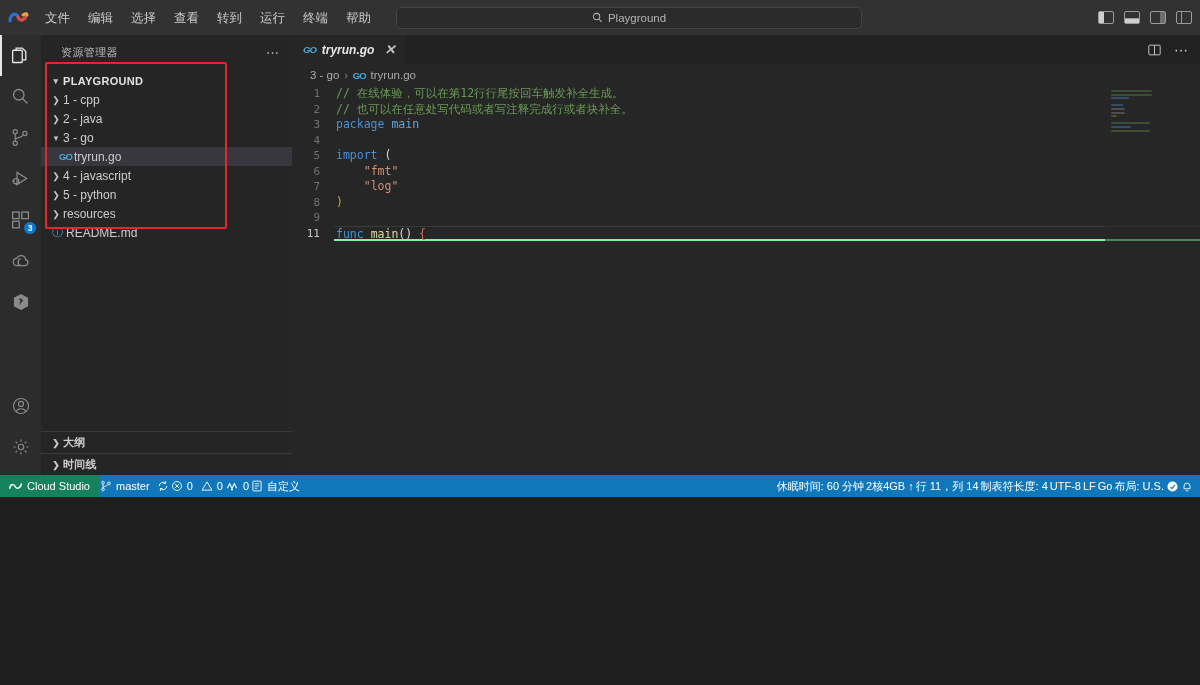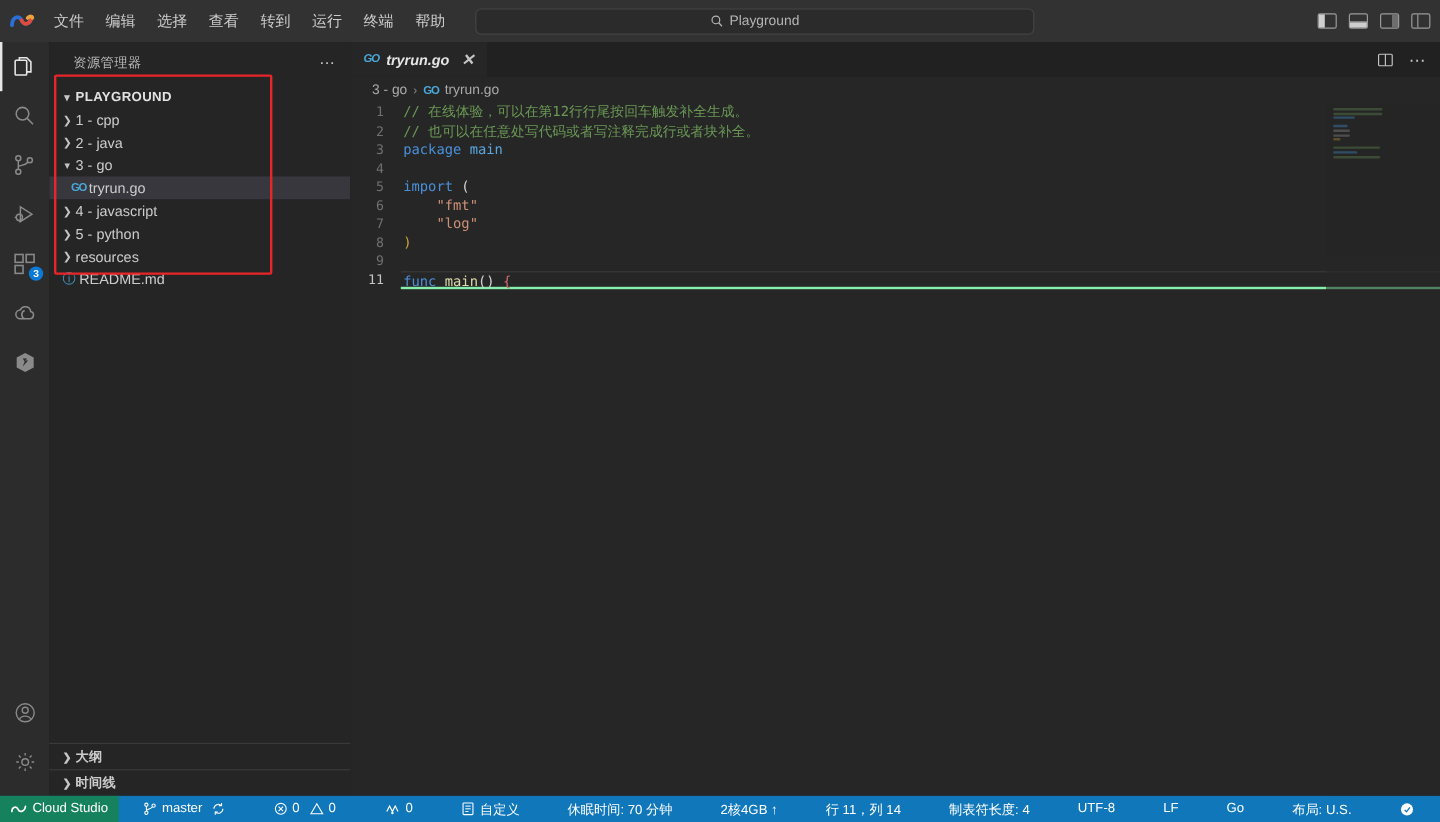--- a/index.html
+++ b/index.html
@@ -3,21 +3,21 @@
 <meta charset="utf-8">
 <style>
   * { box-sizing: border-box; margin: 0; padding: 0; }
   html, body {
     width: 1200px; height: 685px;
     background: #1e1e1e;
     font-family: "Liberation Sans", sans-serif;
     overflow: hidden;
     -webkit-font-smoothing: antialiased;
   }
-  .app { position: relative; width: 1200px; height: 685px; display: flex; flex-direction: column; }
+  .app { position: relative; width: 1200px; height: 497px; display: flex; flex-direction: column; }
 
   
   .titlebar {
     height: 35px; background: #323233; display: flex; align-items: center;
     flex: 0 0 35px; position: relative; color: #cccccc;
   }
   .logo { width: 36px; display: flex; align-items: center; justify-content: center; }
   .menu { display: flex; align-items: center; gap: 0; }
   .menu-item {
     font-size: 12.5px; color: #cccccc; padding: 4px 9px; line-height: 16px;
@@ -133,21 +133,21 @@
   }
   .mm-line { height: 2px; margin-bottom: 1.6px; border-radius: 1px; }
 
   
   .statusbar {
     height: 22px; flex: 0 0 22px; background: #1177bb; display: flex; align-items: center;
     color: #ffffff; font-size: 11px; white-space: nowrap;
   }
   .sb-left { display: flex; align-items: center; height: 100%; }
   .sb-right { margin-left: auto; display: flex; align-items: center; height: 100%; padding-right: 6px; }
-  .sbi { display: flex; align-items: center; gap: 4px; padding: 0 20px; height: 100%; }
+  .sbi { display: flex; align-items: center; gap: 4px; padding: 0 1px; height: 100%; }
   .sbi.cloud { background: #16825d; padding: 0 9px; font-weight: 500; }
   svg { display: block; }
 </style>
 </head>
 <body>
 
 <div class="app">
 
   <div class="titlebar">
     <div class="logo">
@@ -417,21 +417,21 @@
       <div class="sbi">
         <svg width="12" height="12" viewBox="0 0 16 16">
           <rect x="2.5" y="1.5" width="11" height="13" rx="1" stroke="#fff" stroke-width="1.2" fill="none"></rect>
           <path d="M5 5 h6 M5 8 h6 M5 11 h3.5" stroke="#fff" stroke-width="1.1"></path>
         </svg>
         <span>自定义</span>
       </div>
     </div>
 
     <div class="sb-right">
-      <div class="sbi">休眠时间: 70 分钟</div>
+      <div class="sbi">休眠时间: 60 分钟</div>
       <div class="sbi">2核4GB ↑</div>
       <div class="sbi">行 11，列 14</div>
       <div class="sbi">制表符长度: 4</div>
       <div class="sbi">UTF-8</div>
       <div class="sbi">LF</div>
       <div class="sbi">Go</div>
       <div class="sbi">布局: U.S.</div>
       <div class="sbi">
         <svg width="13" height="13" viewBox="0 0 16 16">
           <circle cx="8" cy="8" r="6.2" fill="#fff"></circle>

